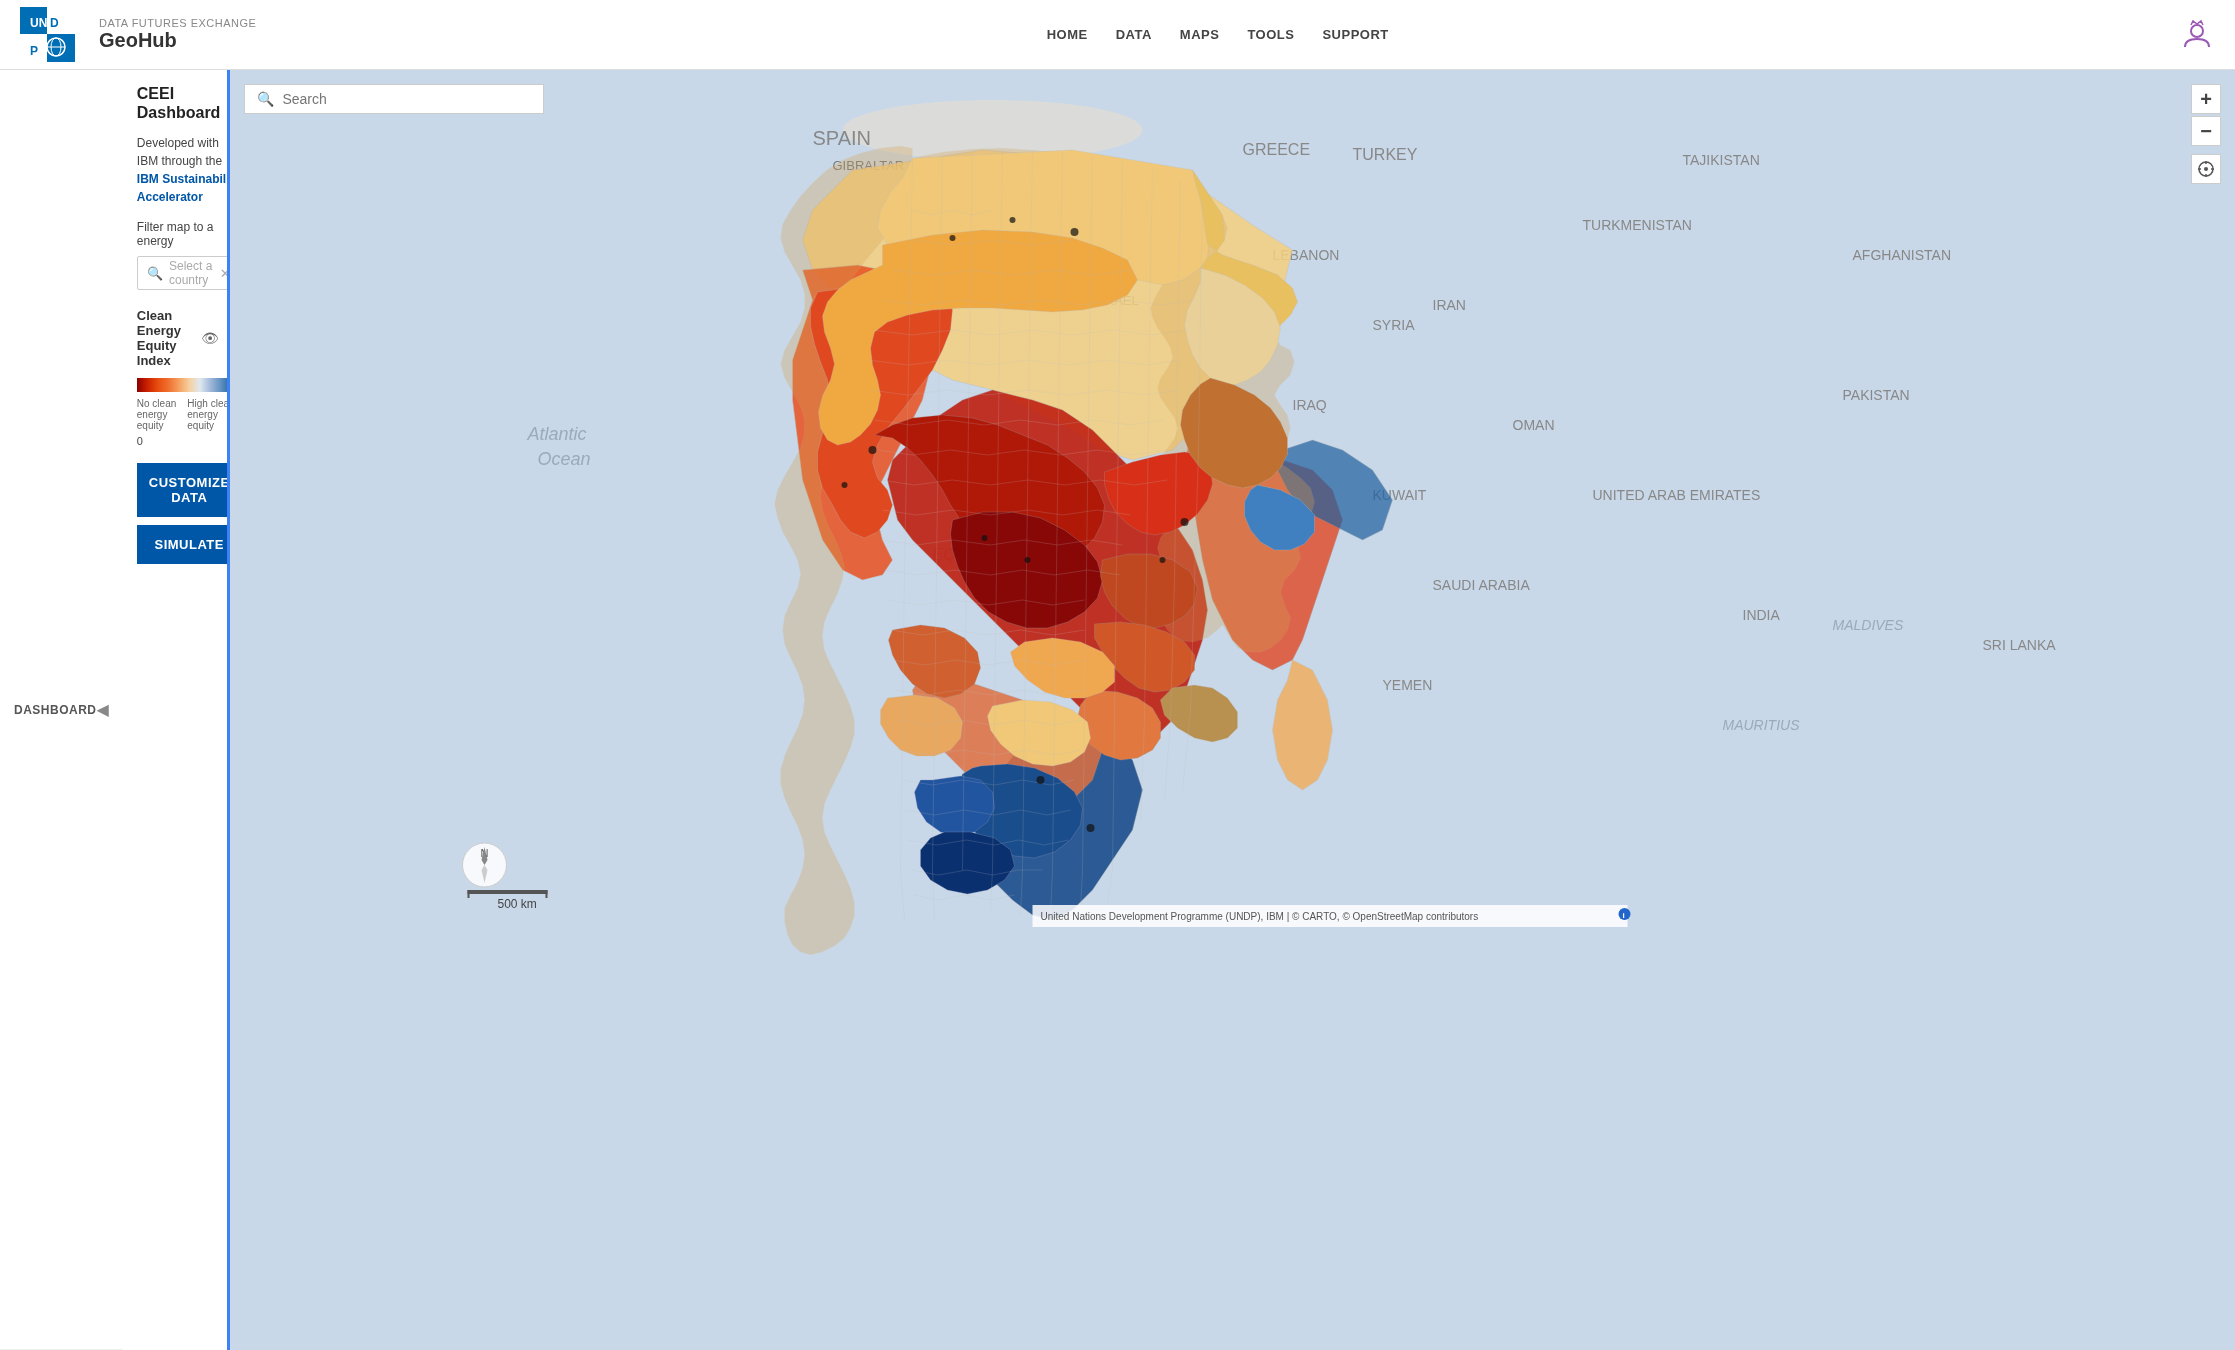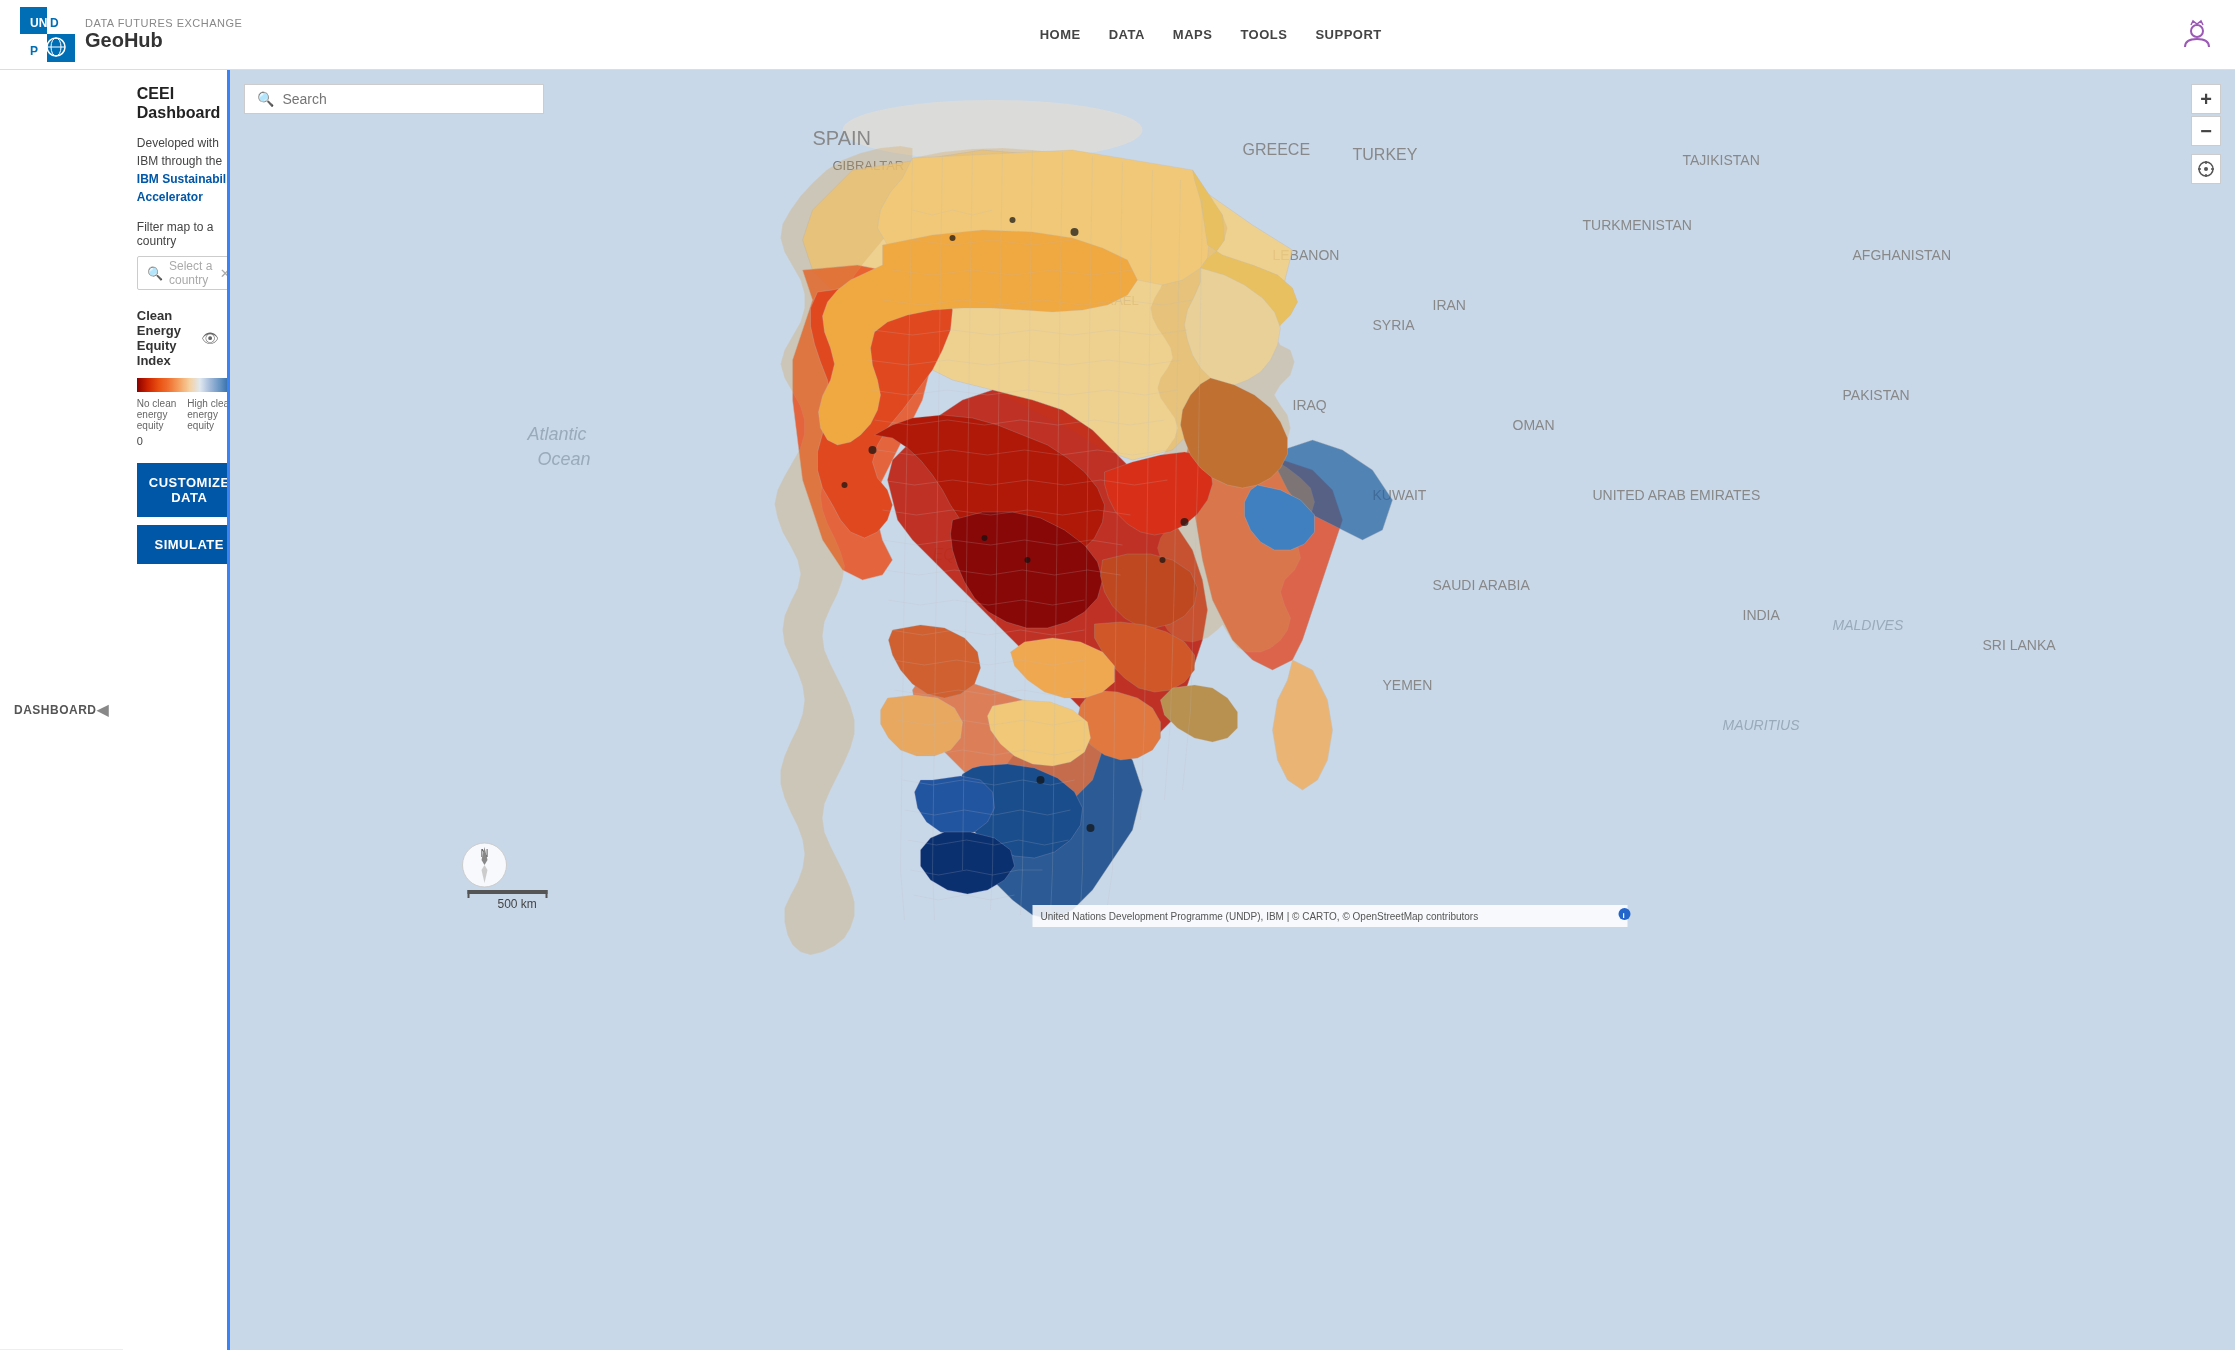--- a/index.html
+++ b/index.html
@@ -12,21 +12,21 @@
       height: 70px;
       background: #fff;
       border-bottom: 1px solid #ddd;
       padding: 0 20px;
       position: relative;
       z-index: 100;
     }
     .header-logo {
       display: flex;
       align-items: center;
-      gap: 10px;
+      gap: 24px;
       min-width: 220px;
     }
     .undp-logo {
       width: 55px;
       height: 55px;
     }
     .logo-text {
       display: flex;
       flex-direction: column;
     }
@@ -336,21 +336,21 @@
       <span class="collapse-btn">◀</span>
     </div>
 
     <div class="sidebar-content">
       <div class="dashboard-title">CEEI Dashboard</div>
 
       <div class="developed-text">
         <span>Developed with IBM through the </span><a href="#" style="color:#0057a8;font-weight:700;text-decoration:none;">IBM Sustainability Accelerator</a>
       </div>
 
-      <div class="filter-label">Filter map to a country</div>
+      <div class="filter-label">Filter map to a energy</div>
 
       <div class="country-select">
         <span style="color:#aaa;font-size:13px;">🔍</span>
         <span style="font-size:12px;color:#aaa;flex:1;padding-left:5px;">Select a country</span>
         <span style="color:#aaa;font-size:13px;">✕</span>
       </div>
 
       <div class="legend-section">
         <div class="legend-header">
           <span class="legend-title">Clean Energy Equity Index</span>

